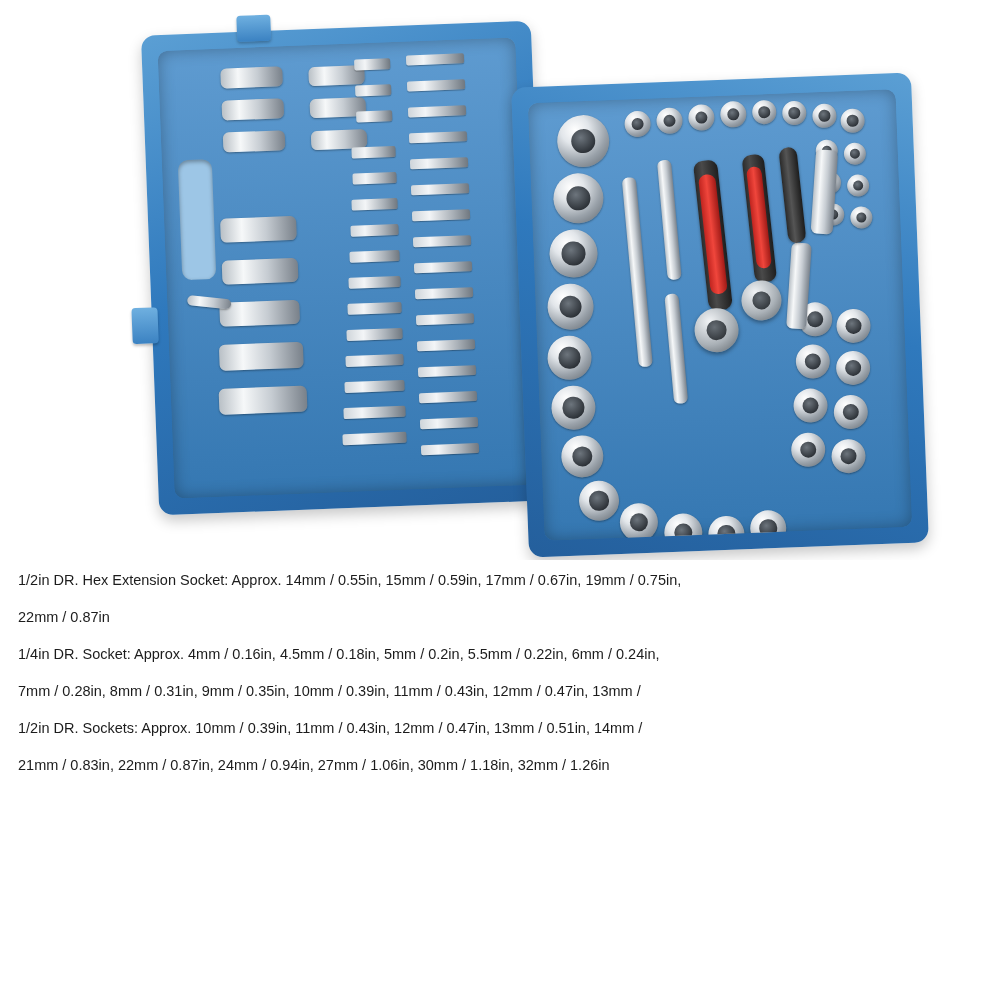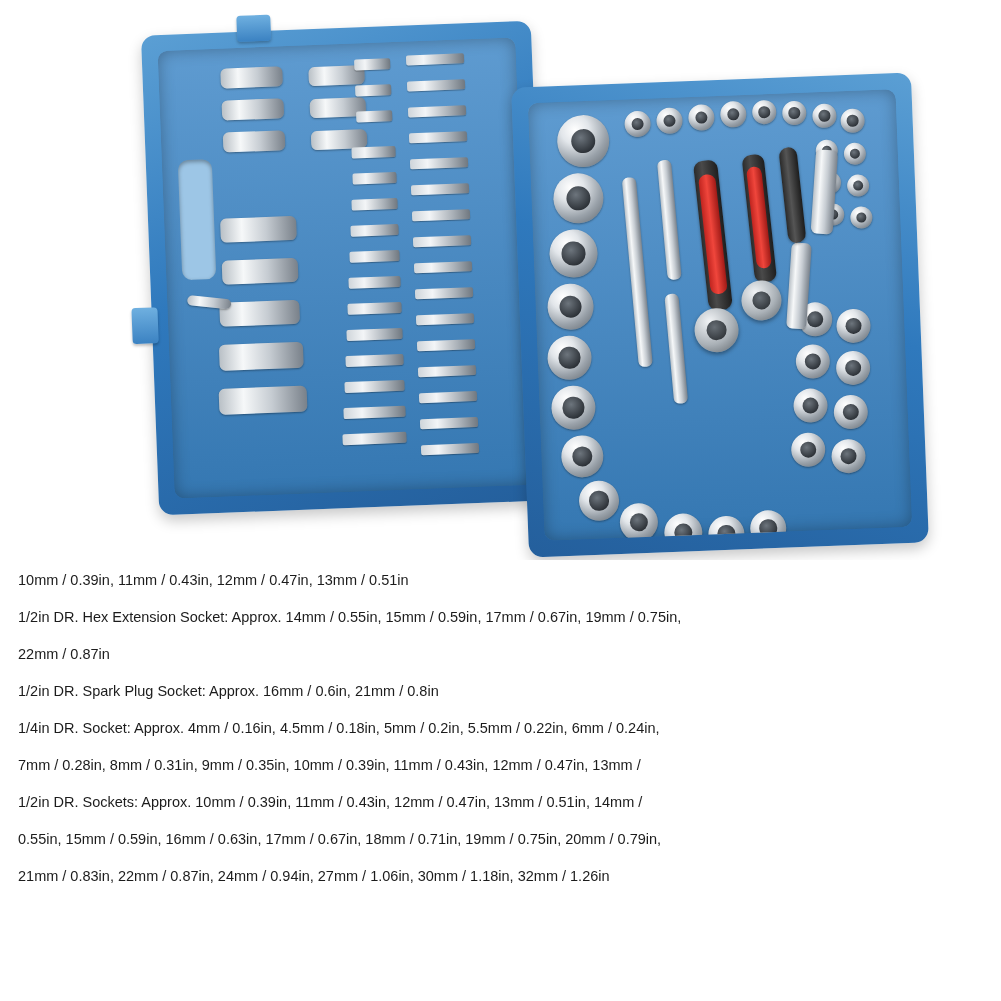--- a/index.html
+++ b/index.html
@@ -299,24 +299,21 @@
           <div class="ratchet-head" style="left:206px; top:186px; width:40px; height:40px;"></div>
 
           <div class="handle-tool" style="left:252px; top:54px; width:18px; height:96px; transform:rotate(-4deg); background:linear-gradient(90deg,#2a2a2a,#555 40%,#1c1c1c);"></div>
         </div>
       </div>
 
     </div>
   </div>
 
   <div class="specs">
-    <div class="spec-line">10mm / 0.39in, 11mm / 0.43in, 12mm / 0.47in, 13mm / 0.51in</div>
     <div class="spec-line">1/2in DR. Hex Extension Socket: Approx. 14mm / 0.55in, 15mm / 0.59in, 17mm / 0.67in, 19mm / 0.75in,</div>
     <div class="spec-line">22mm / 0.87in</div>
-    <div class="spec-line">1/2in DR. Spark Plug Socket: Approx. 16mm / 0.6in, 21mm / 0.8in</div>
     <div class="spec-line">1/4in DR. Socket: Approx. 4mm / 0.16in, 4.5mm / 0.18in, 5mm / 0.2in, 5.5mm / 0.22in, 6mm / 0.24in,</div>
     <div class="spec-line">7mm / 0.28in, 8mm / 0.31in, 9mm / 0.35in, 10mm / 0.39in, 11mm / 0.43in, 12mm / 0.47in, 13mm /</div>
     <div class="spec-line">1/2in DR. Sockets: Approx. 10mm / 0.39in, 11mm / 0.43in, 12mm / 0.47in, 13mm / 0.51in, 14mm /</div>
-    <div class="spec-line">0.55in, 15mm / 0.59in, 16mm / 0.63in, 17mm / 0.67in, 18mm / 0.71in, 19mm / 0.75in, 20mm / 0.79in,</div>
     <div class="spec-line">21mm / 0.83in, 22mm / 0.87in, 24mm / 0.94in, 27mm / 1.06in, 30mm / 1.18in, 32mm / 1.26in</div>
   </div>
 
 </div>
 
 </body></html>

